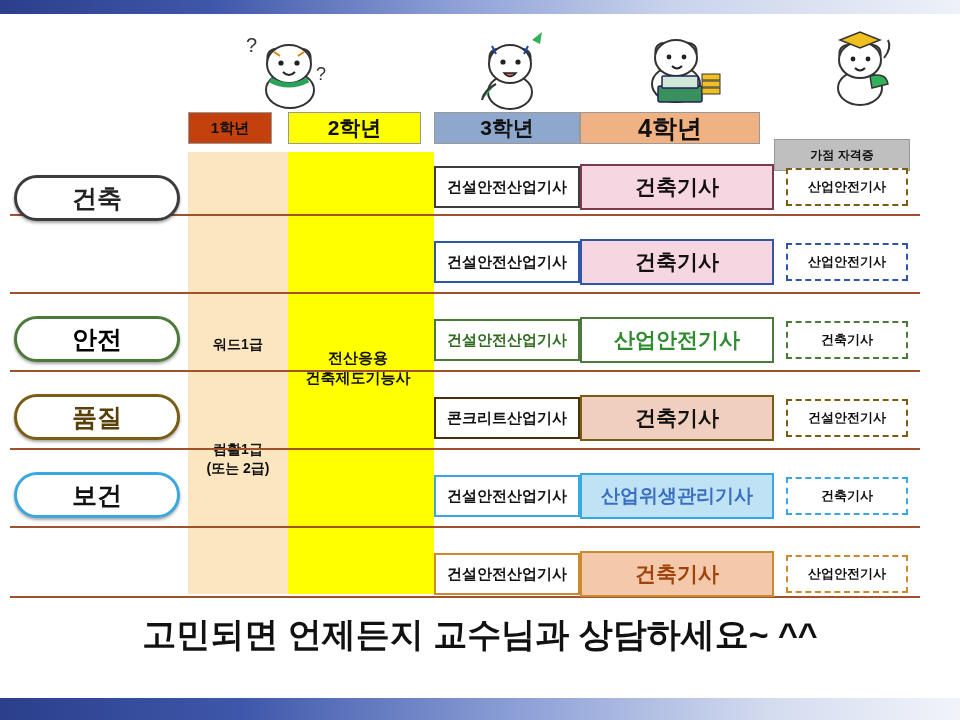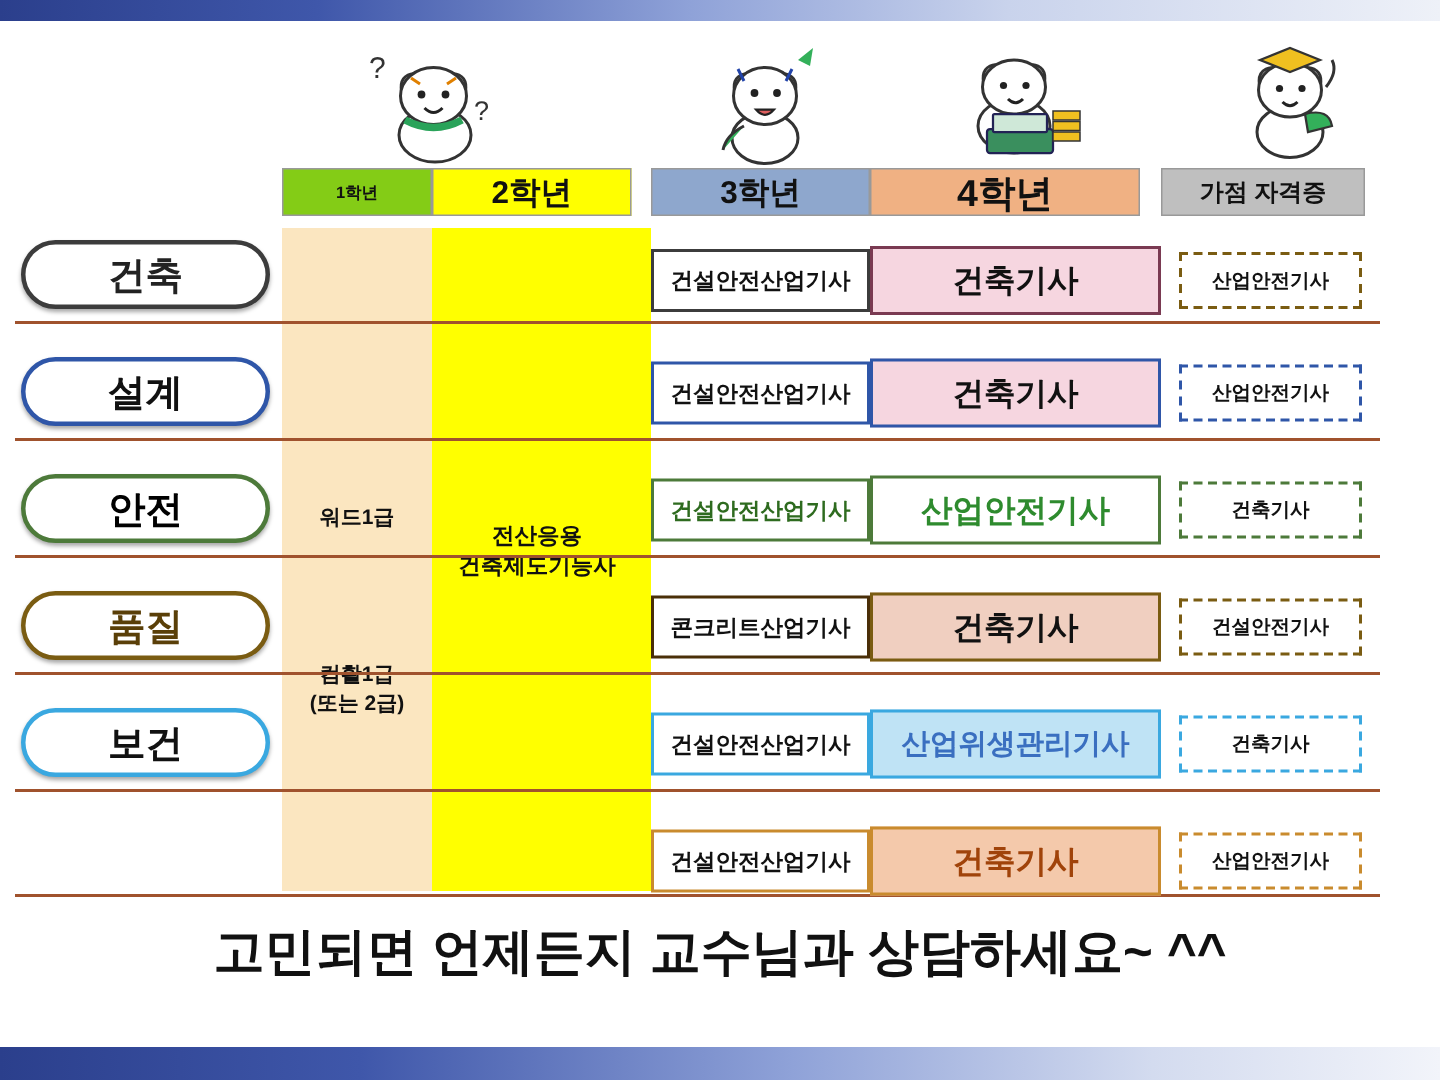--- a/index.html
+++ b/index.html
@@ -41,25 +41,25 @@
     top: 112px;
     height: 32px;
     box-sizing: border-box;
     display: flex;
     align-items: center;
     justify-content: center;
     font-weight: bold;
     color: #111;
     border: 1px solid #999;
   }
-  .ch-y1 { left: 188px; width: 100px; background: #84cc16; font-size: 11px; }
+  .ch-y1 { left: 188px; width: 84px; background: #c2410c; font-size: 15px; }
   .ch-y2 { left: 288px; width: 133px; background: #ffff00; font-size: 21px; }
   .ch-y3 { left: 434px; width: 146px; background: #8ea7cd; font-size: 21px; }
   .ch-y4 { left: 580px; width: 180px; background: #f0b183; font-size: 25px; }
-  .ch-bonus { left: 774px; width: 136px; background: #bfbfbf; font-size: 16px; }
+  .ch-bonus { left: 774px; width: 136px; background: #bfbfbf; font-size: 12px; margin-top: 27px; }
 
   
   .band-y1 {
     position: absolute;
     left: 188px; top: 152px;
     width: 100px; height: 442px;
     background: #fbe6c0;
   }
   
   .band-y2 {
@@ -253,26 +253,25 @@
   <div class="band-label band-y2-l1" style="white-space:pre-line;">전산응용
 건축제도기능사</div>
 
   <div class="hsep" style="top:214px"></div>
   <div class="hsep" style="top:292px"></div>
   <div class="hsep" style="top:370px"></div>
   <div class="hsep" style="top:448px"></div>
   <div class="hsep" style="top:526px"></div>
   <div class="hsep" style="top:596px"></div>
 
-  <div class="cat" style="top:160px; border:3px solid #3c3c3c; color:#222;">건축</div>
+  <div class="cat" style="top:175px; border:3px solid #3c3c3c; color:#222;">건축</div>
   <div class="cert3" style="top:166px; border-color:#3c3c3c;">건설안전산업기사</div>
   <div class="cert4" style="top:164px; background:#f6d6e0; border-color:#7a3a52; color:#111;">건축기사</div>
   <div class="certb" style="top:168px; border-color:#7a5c12;">산업안전기사</div>
 
-  <div class="cat" style="top:238px; border:3px solid #2f56a8; color:#111;">설계</div>
   <div class="cert3" style="top:241px; border-color:#2f56a8;">건설안전산업기사</div>
   <div class="cert4" style="top:239px; background:#f6d6e0; border-color:#2f56a8; color:#111;">건축기사</div>
   <div class="certb" style="top:243px; border-color:#2f56a8;">산업안전기사</div>
 
   <div class="cat" style="top:316px; border:3px solid #4d7a3a; color:#000000;">안전</div>
   <div class="cert3" style="top:319px; border-color:#4d7a3a; color:#2e6b1f;">건설안전산업기사</div>
   <div class="cert4" style="top:317px; background:#ffffff; border-color:#4d7a3a; color:#2e8b2e;">산업안전기사</div>
   <div class="certb" style="top:321px; border-color:#4d7a3a;">건축기사</div>
 
   <div class="cat" style="top:394px; border:3px solid #7a5c12; color:#5a3f08;">품질</div>

